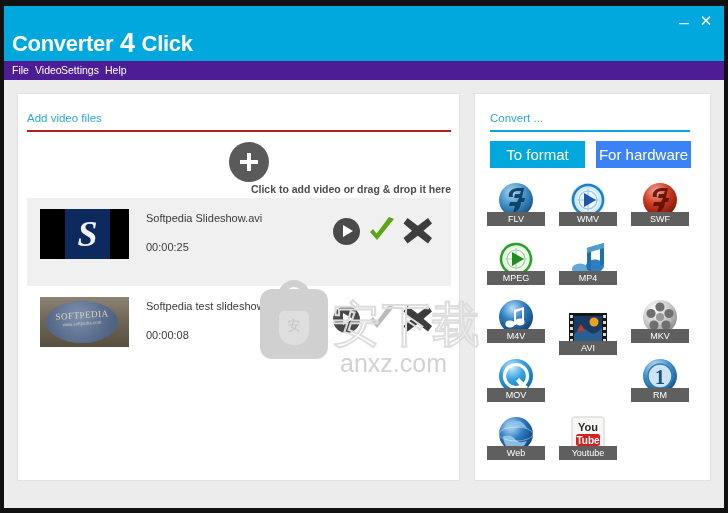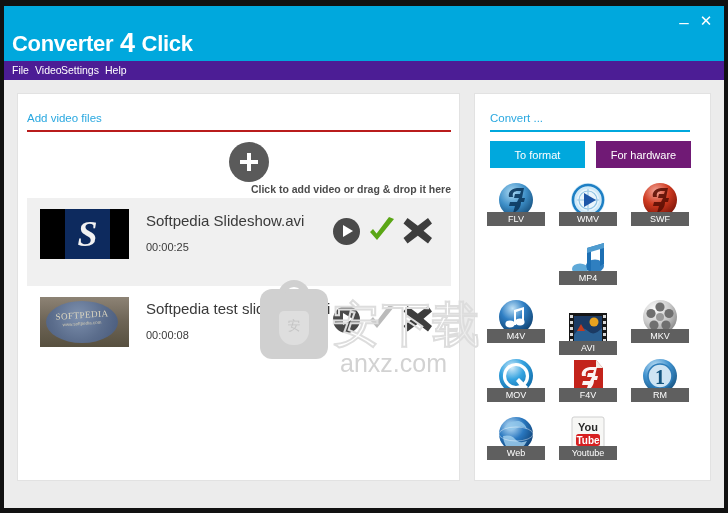--- a/index.html
+++ b/index.html
@@ -172,21 +172,21 @@
   .th2 .dsub {
     position: absolute; left: 6px; top: 24px;
     width: 72px;
     text-align: center;
     color: #cfc9b4;
     font-size: 4.5px;
     transform: rotate(-4deg);
   }
   .fname {
     position: absolute; left: 119px; top: 14px;
-    font-size: 15px; color: #3a3a3a;
+    font-size: 11px; color: #3a3a3a;
     white-space: nowrap;
   }
   .fdur {
     position: absolute; left: 119px; top: 43px;
     font-size: 11px; color: #3a3a3a;
     white-space: nowrap;
   }
   
   .acts { position: absolute; top: 20px; }
   .ic-play {
@@ -274,27 +274,27 @@
     width: 200px;
     border-bottom: 2px solid #00a8dd;
     padding-bottom: 4px;
   }
   #right-header span { font-size: 11.5px; color: #2aa8e0; }
   .modebtn {
     position: absolute; top: 47px;
     height: 27px;
     border: none;
     color: #ffffff;
-    font-size: 11px;
+    font-size: 15px;
     font-family: "Liberation Sans", sans-serif;
     cursor: pointer;
     text-align: center;
   }
   #btn-toformat { left: 15px; width: 95px; background: #00a8dd; }
-  #btn-forhardware { left: 121px; width: 95px; background: #701a75; }
+  #btn-forhardware { left: 121px; width: 95px; background: #3b82f6; }
   
   #formatgrid {
     position: absolute; left: 12px; top: 86px;
     width: 212px; height: 290px;
   }
   .fmt {
     position: absolute;
     width: 58px; height: 57px;
     cursor: pointer;
   }
@@ -435,20 +435,31 @@
                       <stop offset="0%" stop-color="#f3a79a"></stop>
                       <stop offset="50%" stop-color="#cf3a20"></stop>
                       <stop offset="100%" stop-color="#7d1508"></stop>
                     </radialGradient>
                   </defs>
                   <circle cx="23" cy="20" r="17" fill="url(#gFR)"></circle>
                   <path d="M24 8 C17 9 15 13 16 17 L20 17 C19 13 21 11 25 11 L28 11 L27 14 L22 14 L21 18 L26 18 L24 22 L17 22 L16 26 L22 26 L20 33 C26 31 28 26 28 22 L31 22 L32 18 L29 18 L31 8 Z" fill="#5c0f04" opacity="0.9"></path>
                 </svg></div>
               <div class="lbl">SWF</div>
             </div>
+            <div class="fmt" style="left: 0px; top: 58.5px;">
+              <div class="ico"><svg width="46" height="44" viewBox="0 0 46 44">
+                  <circle cx="23" cy="20" r="17" fill="#e8f6e4"></circle>
+                  <circle cx="23" cy="20" r="15" fill="none" stroke="#2aa02a" stroke-width="2.5"></circle>
+                  <circle cx="23" cy="20" r="11" fill="#f3fbf1"></circle>
+                  <circle cx="23" cy="20" r="9" fill="none" stroke="#9ad39a" stroke-width="1.2"></circle>
+                  <path d="M23 9 L23 31 M12 20 L34 20" stroke="#a9dba9" stroke-width="1.2"></path>
+                  <path d="M19 13 L31 20 L19 27 Z" fill="#1f8c1f"></path>
+                </svg></div>
+              <div class="lbl">MPEG</div>
+            </div>
             <div class="fmt" style="left: 72px; top: 58.5px;">
               <div class="ico"><svg width="46" height="44" viewBox="0 0 46 44">
                   <ellipse cx="15" cy="30" rx="8" ry="5.5" fill="#5fa9d8"></ellipse>
                   <ellipse cx="30" cy="27" rx="9" ry="6.5" fill="#2f7fc0"></ellipse>
                   <path d="M22 31 L22 9 L39 4 L39 25 L35 27 L35 9 L26 12 L26 33 Z" fill="#1d6fb3"></path>
                   <path d="M22 9 L39 4 L39 9 L22 14 Z" fill="#4f9cd0"></path>
                 </svg></div>
               <div class="lbl">MP4</div>
             </div>
             <div class="fmt" style="left: 0px; top: 117px;">
@@ -516,28 +527,20 @@
                       <stop offset="45%" stop-color="#35a3e0"></stop>
                       <stop offset="100%" stop-color="#0e6aa8"></stop>
                     </radialGradient>
                   </defs>
                   <circle cx="23" cy="20" r="17" fill="url(#gQT)"></circle>
                   <circle cx="23" cy="20" r="11.5" fill="none" stroke="#ffffff" stroke-width="3.2"></circle>
                   <path d="M26 22 L35 31 L31 35 L23 25 Z" fill="#ffffff"></path>
                 </svg></div>
               <div class="lbl">MOV</div>
             </div>
-            <div class="fmt" style="left: 72px; top: 175.5px;">
-              <div class="ico"><svg width="46" height="44" viewBox="0 0 46 44">
-                  <path d="M9 4 L31 4 L38 12 L38 36 L9 36 Z" fill="#c3231b"></path>
-                  <path d="M31 4 L38 12 L31 12 Z" fill="#f0efe8"></path>
-                  <path d="M25 11 C18 12 16 16 17 20 L21 20 C20 16 22 14 26 14 L29 14 L28 17 L23 17 L22 21 L27 21 L25 25 L18 25 L17 29 L23 29 L21 35 C27 33 29 28 29 24 L32 24 L33 20 L30 20 L32 11 Z" fill="#ffffff" opacity="0.95"></path>
-                </svg></div>
-              <div class="lbl">F4V</div>
-            </div>
             <div class="fmt" style="left: 144px; top: 175.5px;">
               <div class="ico"><svg width="46" height="44" viewBox="0 0 46 44">
                   <defs>
                     <radialGradient id="gRM" cx="38%" cy="25%" r="80%">
                       <stop offset="0%" stop-color="#cde7f8"></stop>
                       <stop offset="50%" stop-color="#3f92cf"></stop>
                       <stop offset="100%" stop-color="#17527f"></stop>
                     </radialGradient>
                   </defs>
                   <circle cx="23" cy="20" r="17" fill="url(#gRM)"></circle>

